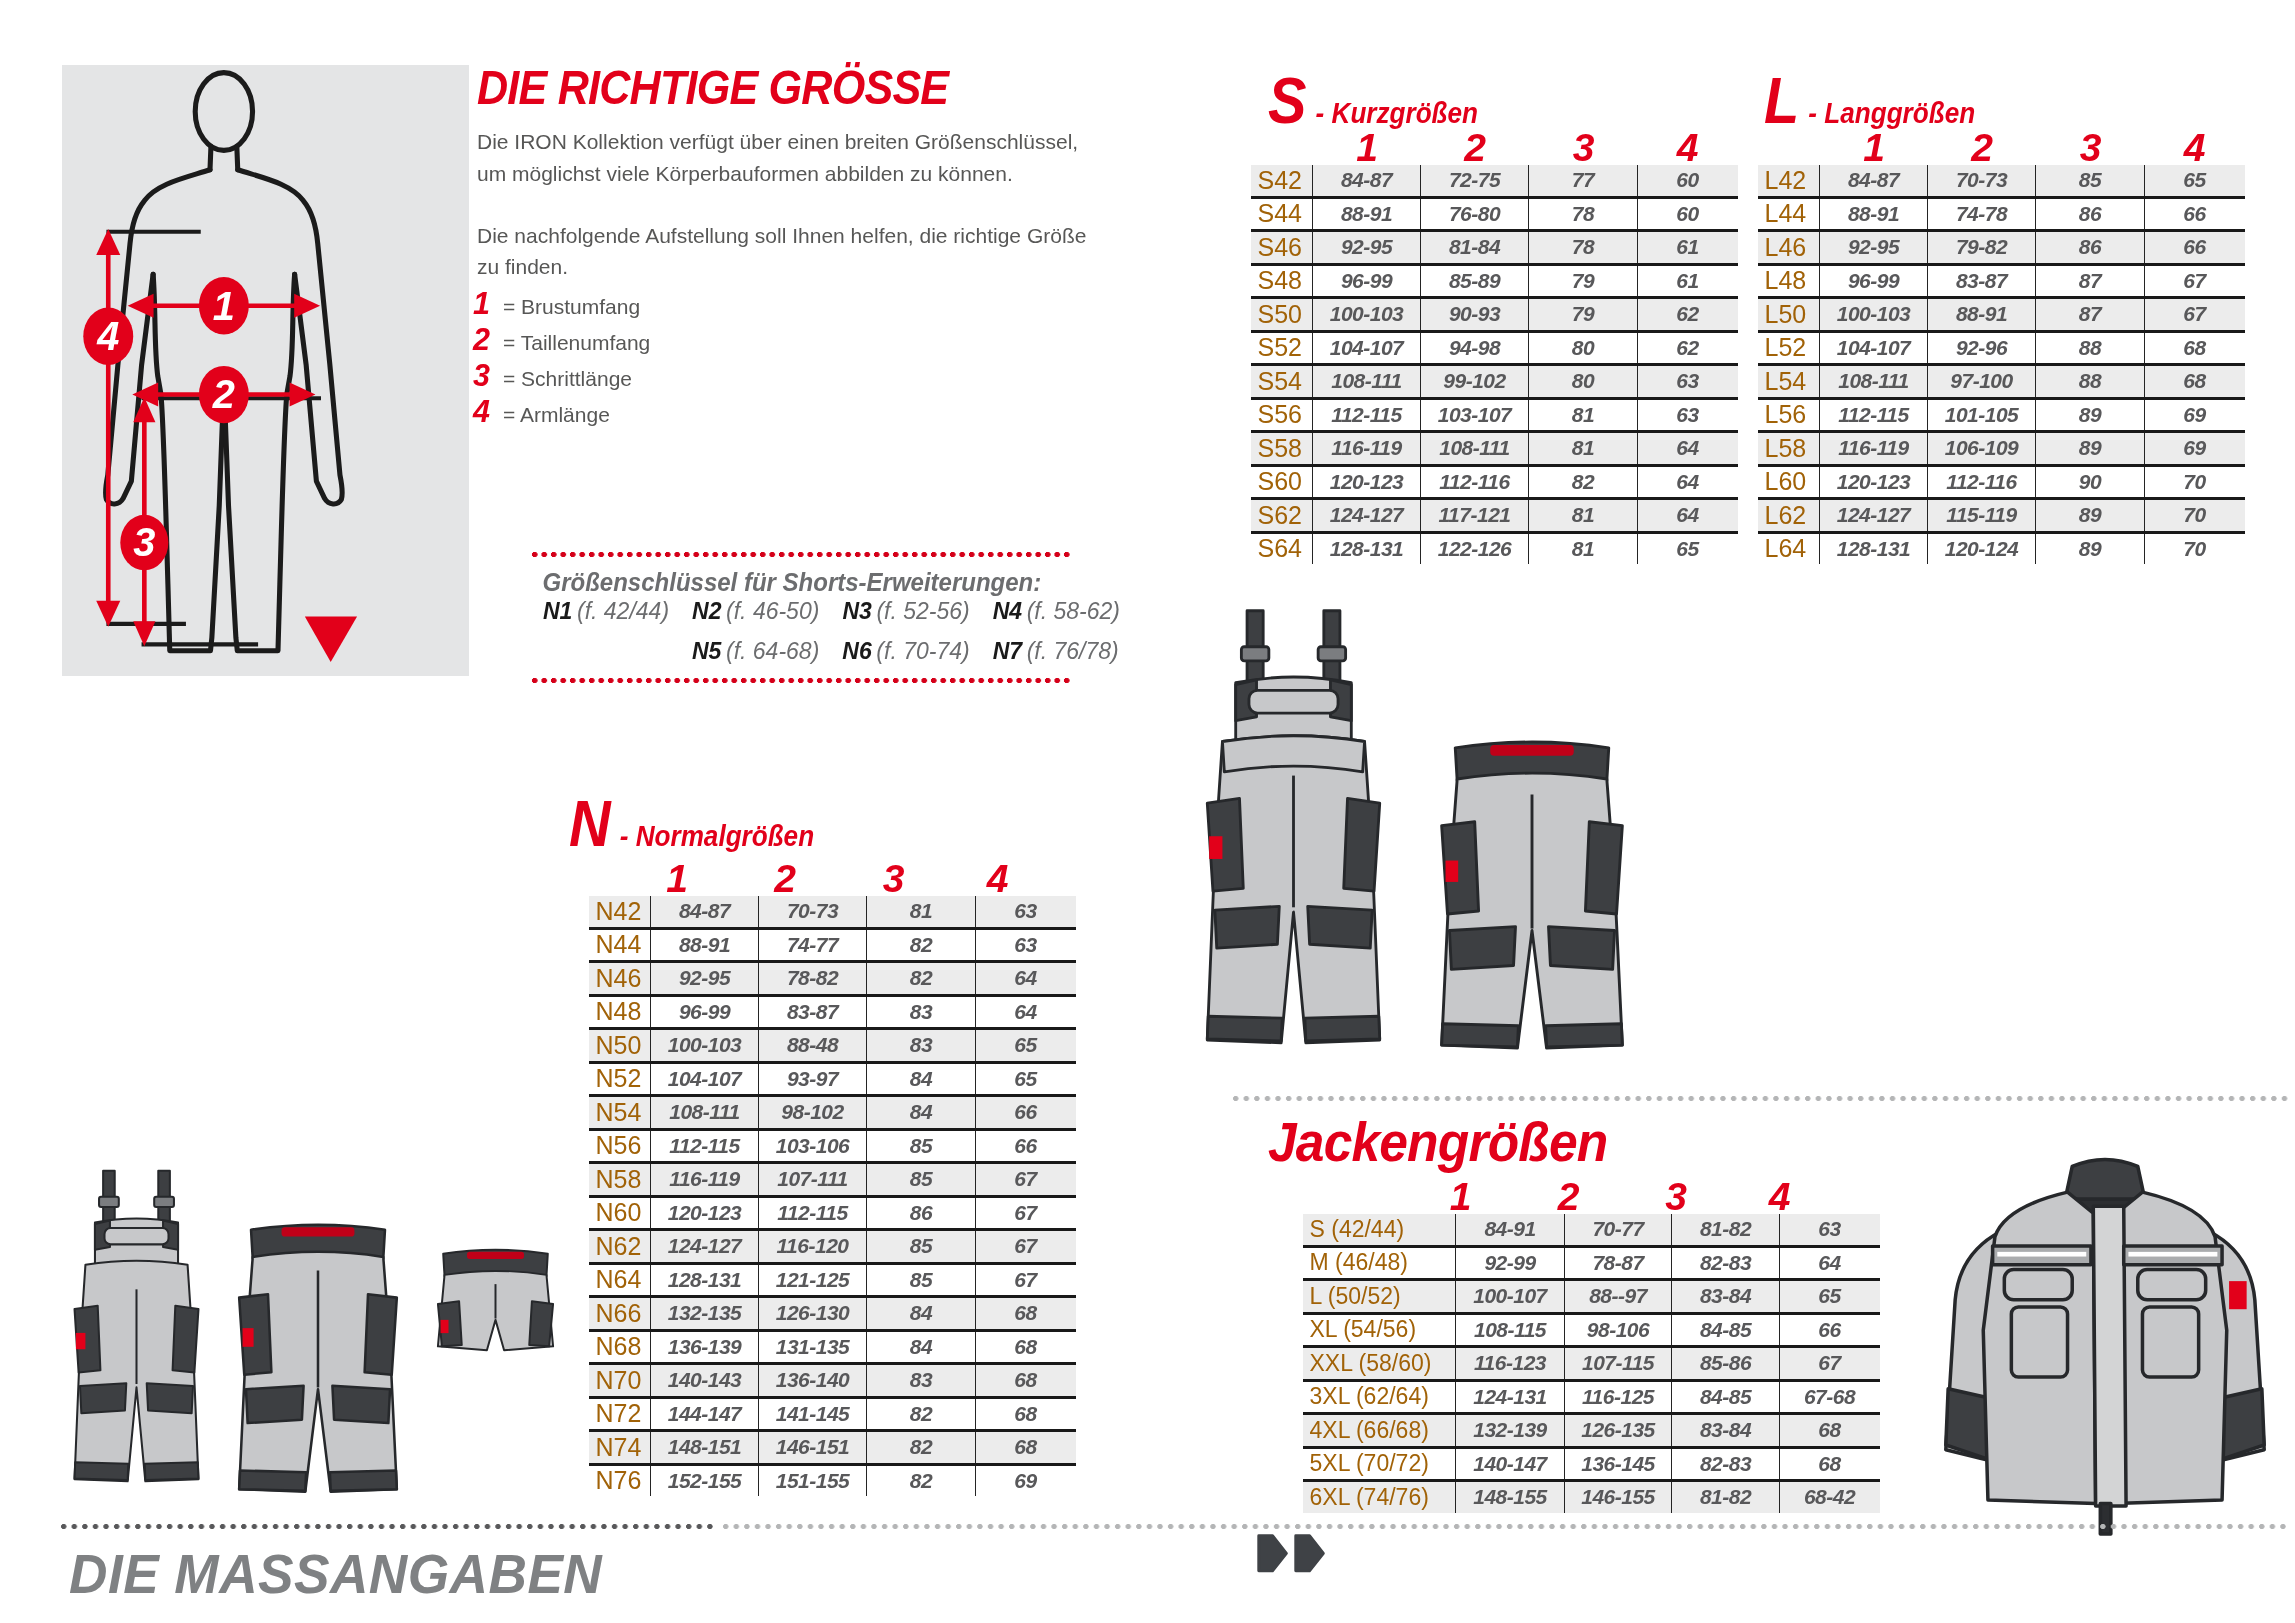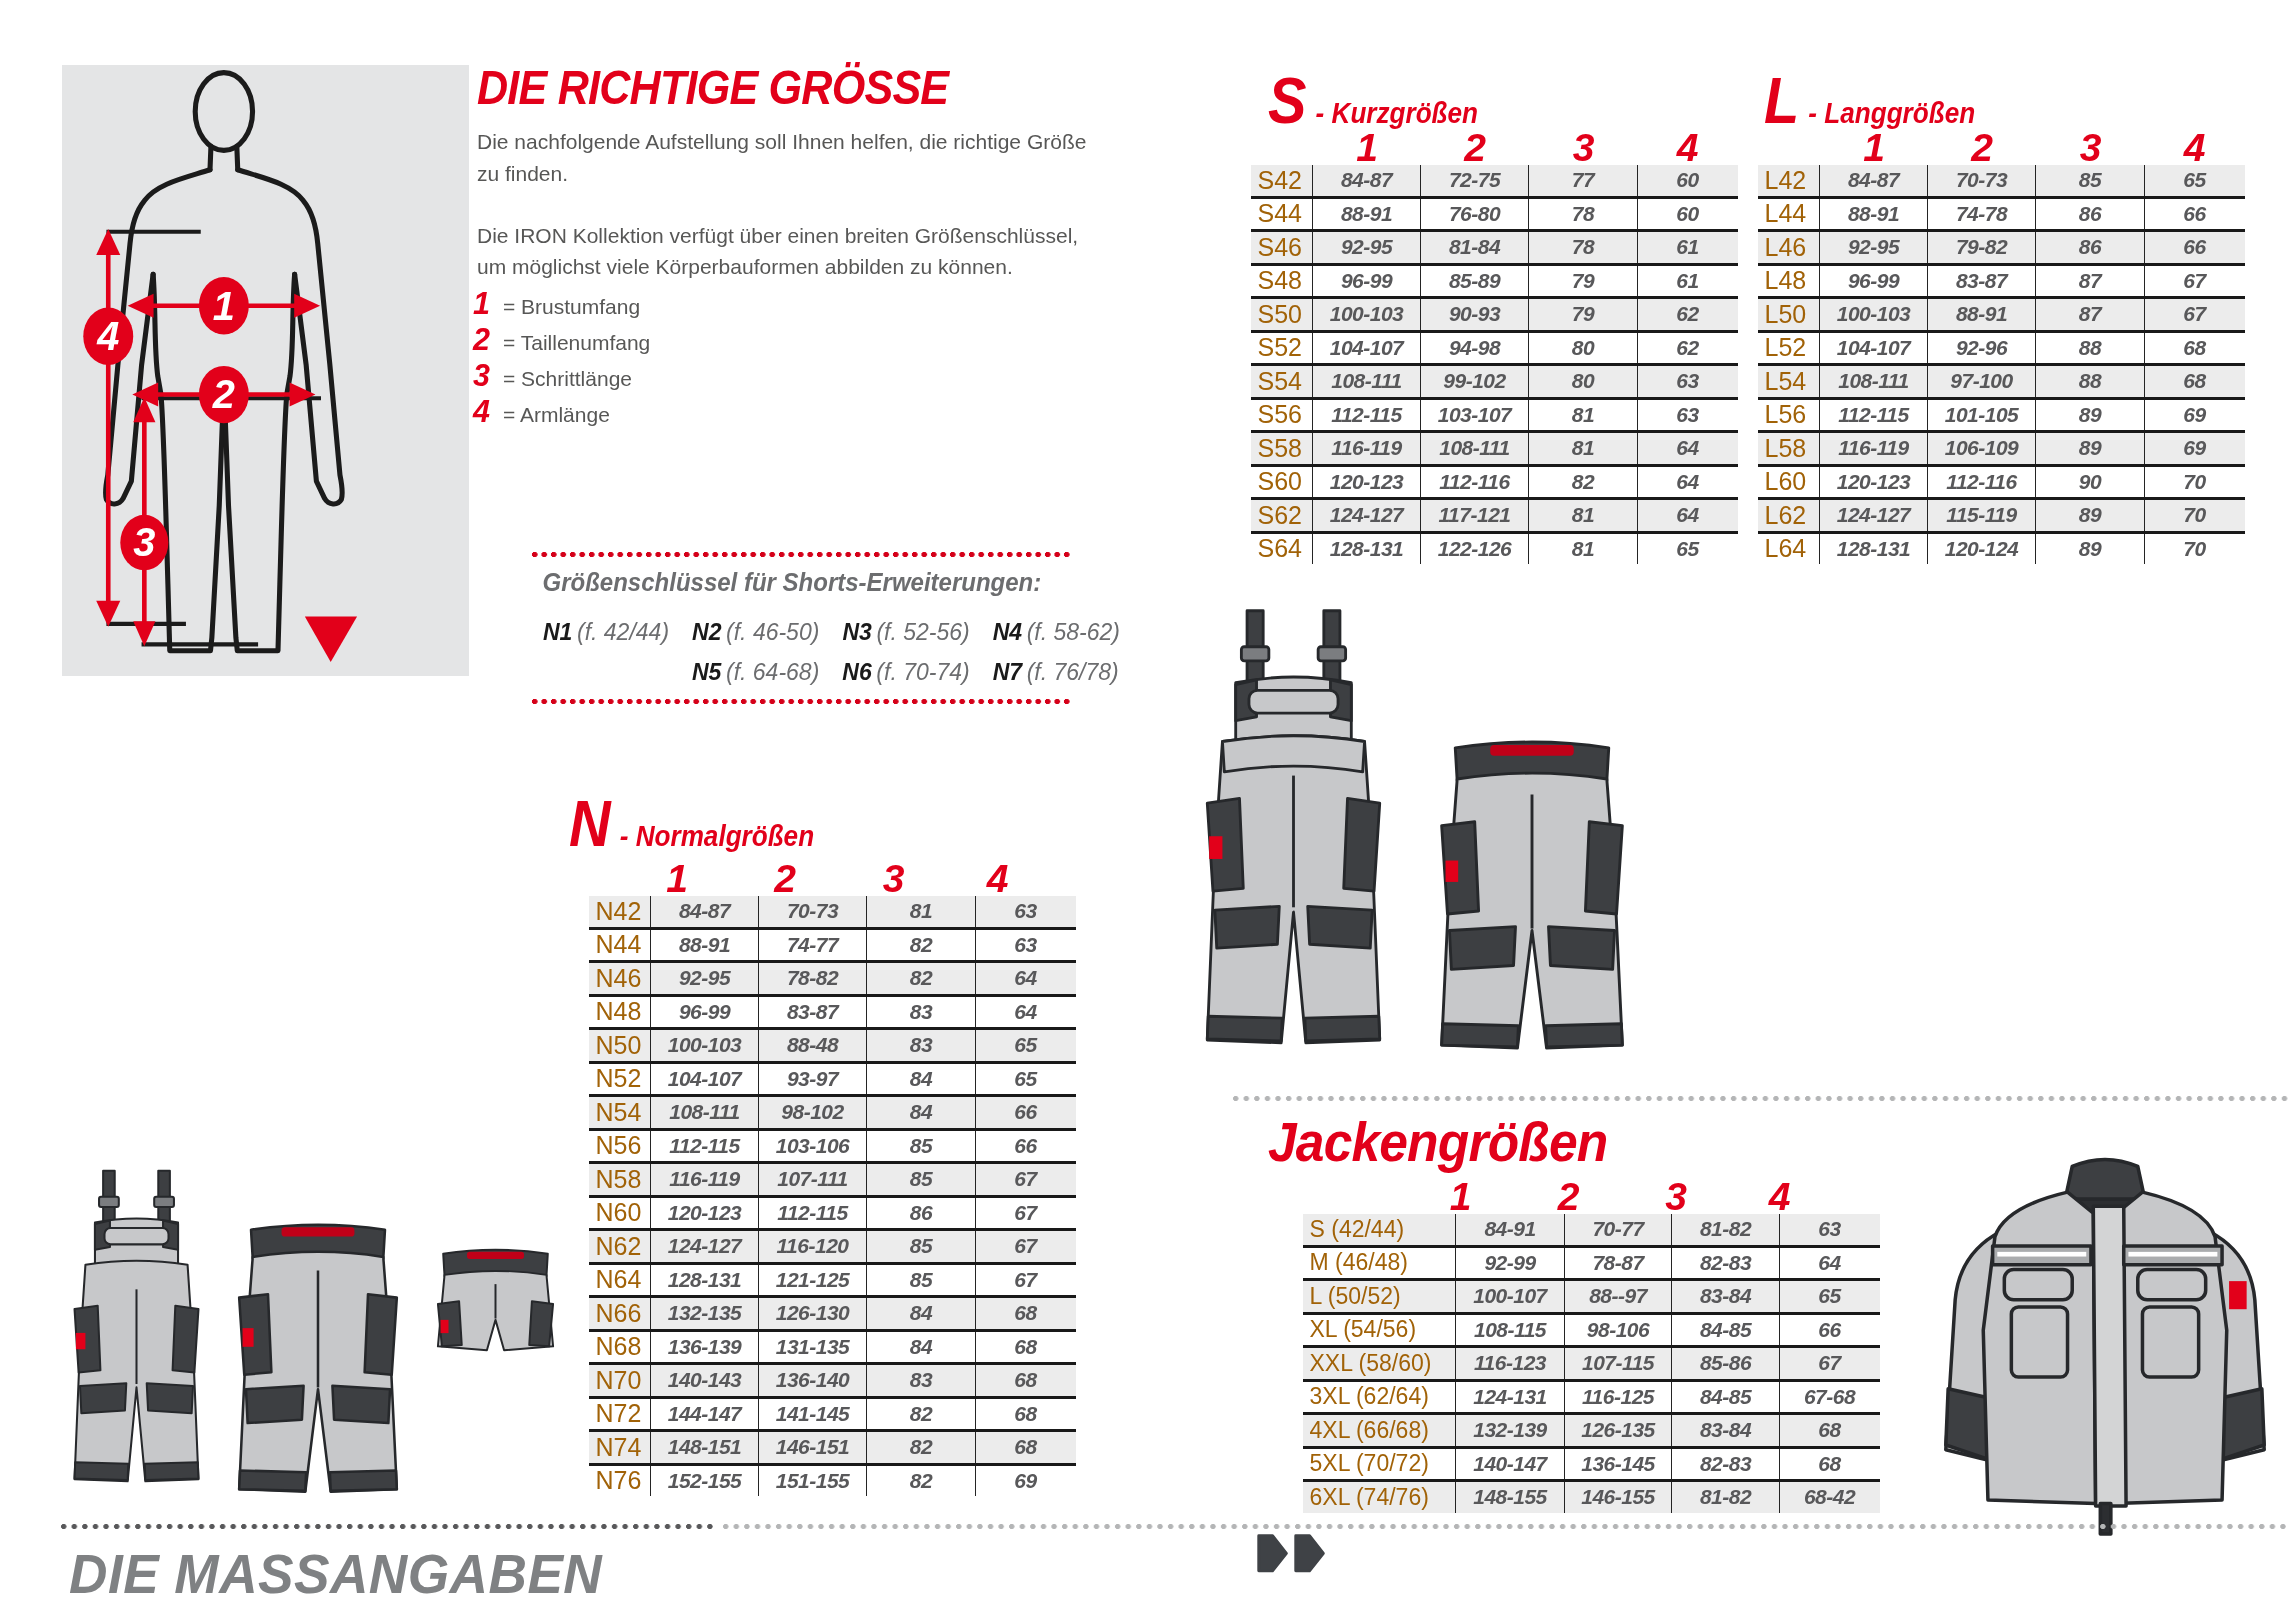--- a/index.html
+++ b/index.html
@@ -32,21 +32,21 @@
   .legend-item{display:flex;align-items:baseline;height:36px;}
   .legend-num{color:var(--red);font-size:30.5px;font-weight:800;font-style:italic;width:30px;}
   .legend-label{color:var(--ink);font-size:21px;}
 
   
   .shorts-key{left:531px;top:551px;width:541px;}
   .dots-red{height:7.4px;background-image:radial-gradient(circle at 3.7px 3.7px,#d50019 2.5px,transparent 3.1px);
     background-size:9.5px 7.4px;background-repeat:repeat-x;}
   .shorts-title{margin-top:9.3px;padding-left:12px;font-size:25px;font-weight:700;font-style:italic;color:#6c6d6f;
     transform:scaleX(.96);transform-origin:left top;white-space:nowrap;}
-  .shorts-row{display:flex;gap:23px;padding-left:12px;margin-top:22px;font-size:23px;font-style:italic;white-space:nowrap;}
+  .shorts-row{display:flex;gap:23px;padding-left:12px;margin-top:1px;font-size:23px;font-style:italic;white-space:nowrap;}
   .shorts-row.second{padding-left:161px;margin-top:13px;}
   .shorts-row .code{font-weight:800;color:#1a1a1a;margin-right:4.6px;}
   .shorts-row .range{color:#6c6d6f;}
   .shorts-key .dots-red.bottom{margin-top:12px;}
 
   
   .sec-title{display:flex;align-items:baseline;transform:scaleX(.9);transform-origin:left bottom;white-space:nowrap;}
   .sec-title .letter{color:var(--red);font-size:64px;font-weight:800;font-style:italic;line-height:1;}
   .sec-title .suffix{color:var(--red);font-size:29px;font-weight:700;font-style:italic;margin-left:10.2px;}
   .jacket-title{color:var(--red);font-size:56px;font-weight:800;font-style:italic;letter-spacing:-0.9px;
@@ -136,22 +136,22 @@
         <ellipse cx="100" cy="586" rx="54" ry="62" fill="#e2001a"></ellipse>
         <text x="100" y="616" fill="#fff">4</text>
         <ellipse cx="178" cy="1032" rx="52" ry="60" fill="#e2001a"></ellipse>
         <text x="178" y="1062" fill="#fff">3</text>
       </g>
     </svg>
   </div>
 
   <h1 class="abs main-title">DIE RICHTIGE GRÖSSE</h1>
   <div class="abs intro">
+    <p>Die IRON Kollektion verfügt über einen breiten Größenschlüssel, um möglichst viele Körperbauformen abbilden zu können.</p>
     <p>Die nachfolgende Aufstellung soll Ihnen helfen, die richtige Größe zu finden.</p>
-    <p>Die IRON Kollektion verfügt über einen breiten Größenschlüssel, um möglichst viele Körperbauformen abbilden zu können.</p>
   </div>
 
   <div class="abs legend" id="legend">
       <div class="legend-item">
         <span class="legend-num">1</span>
         <span class="legend-label">= Brustumfang</span>
       </div>
       <div class="legend-item">
         <span class="legend-num">2</span>
         <span class="legend-label">= Taillenumfang</span>

